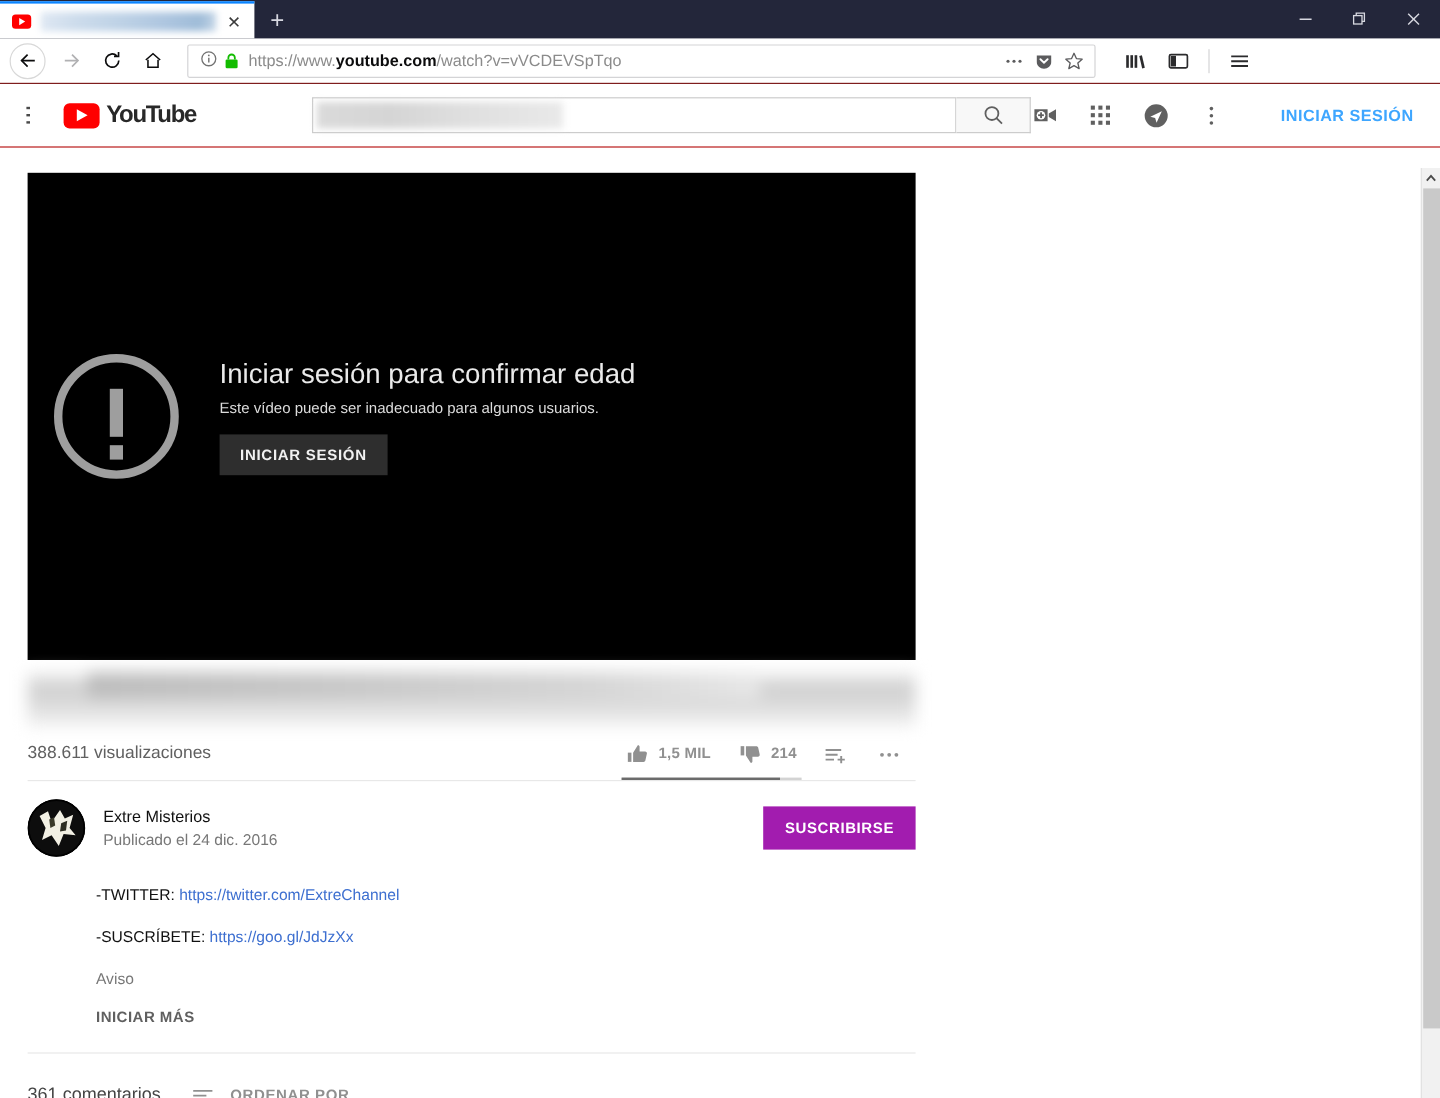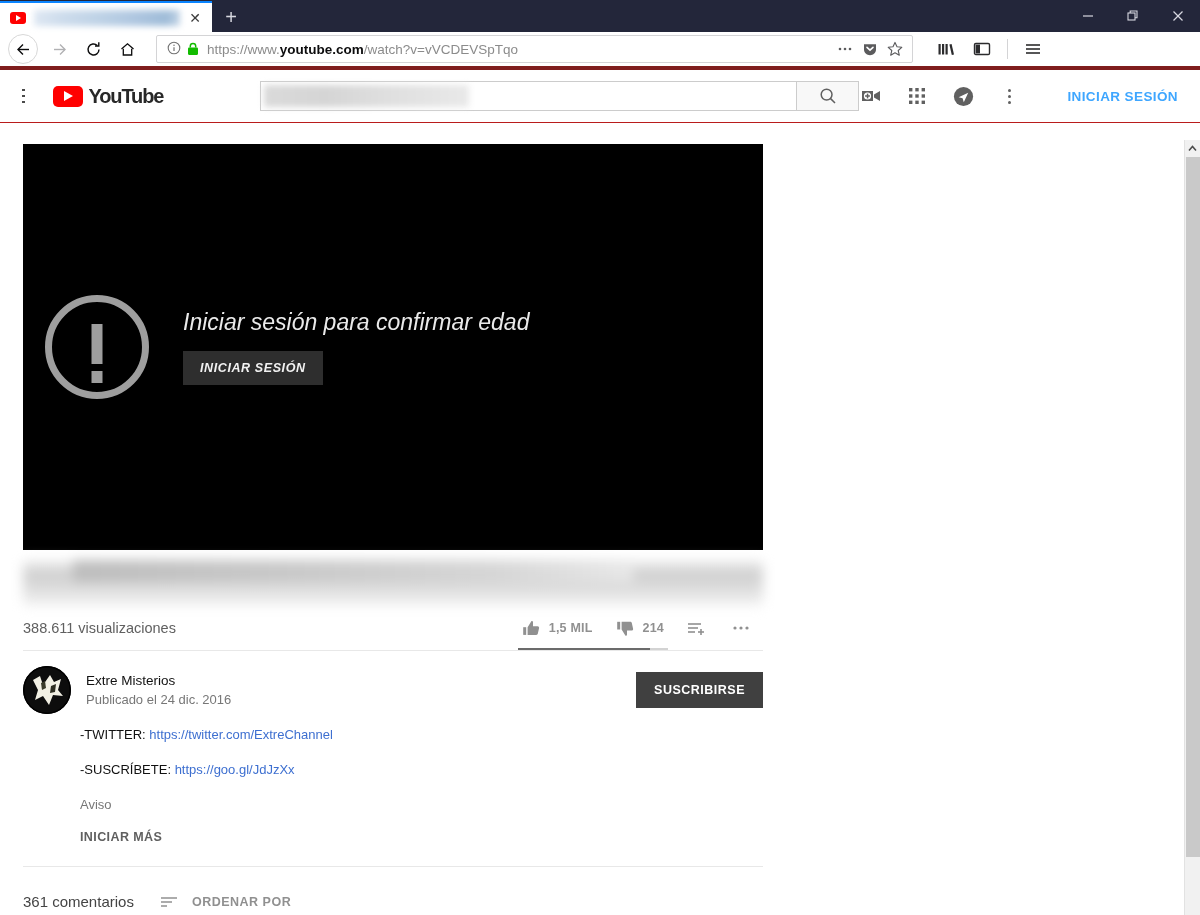--- a/index.html
+++ b/index.html
@@ -48,21 +48,21 @@
   }
   .wincontrols {
     position: absolute; right: 0; top: 0; height: 32px;
     display: flex; align-items: center;
   }
   .wc { width: 45px; height: 32px; display:flex; align-items:center; justify-content:center; color:#d7d8e0; }
   .wc svg { display:block; }
 
   .navbar {
     height: 38px; background: #ffffff; display: flex; align-items: center;
-    padding: 0 8px; border-bottom: 4px solid #7f1d1d;
+    padding: 0 8px; border-bottom: 1px solid #7f1d1d;
   }
   .navbtn {
     width: 34px; height: 34px; display:flex; align-items:center; justify-content:center;
     color: #0c0c0d; flex: 0 0 auto;
   }
   .navbtn.back { border: 1px solid #d8d8d8; border-radius: 50%; width: 30px; height: 30px; margin-right: 4px;}
   .navbtn.fwd { color: #b1b1b3; }
 
   .urlbar {
     flex: 1 1 auto; height: 28px; margin: 0 10px 0 12px;
@@ -124,21 +124,21 @@
     margin-left: 24px; color: #3ea6ff; font-size: 13.5px; font-weight: 700;
     letter-spacing: 0.4px; white-space: nowrap;
   }
 
   
   .content { padding: 0 0 0 23px; }
   .player {
     width: 740px; height: 406px; background: #000; position: relative;
     margin-top: 21px;
   }
-  .player-inner { display:flex; align-items:center; height:100%; padding-left: 22px; font-style: italic; }
+  .player-inner { display:flex; align-items:center; height:100%; padding-left: 22px; }
   .warn-circle {
     width: 104px; height: 104px; border-radius: 50%;
     border: 7px solid #9e9e9e; position: relative; flex: 0 0 auto;
   }
   .warn-circle .bar {
     position:absolute; left:50%; transform: translateX(-50%);
     width: 11px; background: #9e9e9e;
   }
   .warn-circle .bar1 { top: 22px; height: 40px; }
   .warn-circle .bar2 { top: 69px; height: 12px; }
@@ -159,45 +159,45 @@
   .title-blur-inner{
     width: 560px; height: 22px; margin: 8px 0 0 50px;
     background: linear-gradient(90deg,#bdbdbd 0%, #c9c9c9 40%, #d6d6d6 75%, #e8e8e8 100%);
   }
 
   .meta-row {
     width: 740px; display: flex; align-items: center; height: 44px;
     position: relative;
   }
   .views { font-size: 14.5px; color: #606060; }
-  .actions { margin-left: auto; display: flex; align-items: center; gap: 0px; }
+  .actions { margin-left: auto; display: flex; align-items: flex-end; gap: 0px; }
   .act { display: flex; align-items: center; color: #909090; padding: 0 11px; }
   .act .cnt { font-size: 12.5px; font-weight: 700; color: #909090; margin-left: 7px; letter-spacing: .2px;}
   .ratio {
     position: absolute; left: 495px; bottom: 0; width: 150px; height: 2px; background: #d3d3d3;
   }
   .ratio i { display:block; height: 2px; background: #6b6b6b; width: 88%; }
   .meta-sep { width: 740px; height: 1px; background: #e8e8e8; }
 
   .channel-row { width: 740px; display: flex; align-items: center; padding: 15px 0 13px 0;}
   .avatar {
     width: 48px; height: 48px; border-radius: 50%; flex: 0 0 auto;
     background: #111; overflow: hidden; position: relative;
   }
   .avatar svg { display:block; }
   .ch-info { margin-left: 15px; }
   .ch-name { font-size: 13.5px; font-weight: 400; color: #111; }
   .ch-date { font-size: 13px; color: #777; margin-top: 4px; }
   .subscribe {
-    margin-left: auto; background: #404040; color: #fff; border: none;
+    margin-left: auto; background: #a21caf; color: #fff; border: none;
     font-family: inherit; font-size: 12.5px; font-weight: 700; letter-spacing: .5px;
     padding: 11px 18px; cursor: pointer;
   }
 
-  .desc { width: 740px; padding-left: 57px; }
+  .desc { width: 740px; padding-left: 57px; margin-top: 11px; }
   .desc p { font-size: 13px; color: #111; margin-bottom: 20px; }
   .desc a { color: #3d6fd0; text-decoration: none; }
   .notice-row { display: flex; align-items: baseline; margin-bottom: 18px;}
   .notice-label { width: 120px; font-size: 13px; color: #777; }
   .notice-text { font-size: 13px; font-weight: 700; color: #3d6fd0; }
   .showmore {
     font-size: 12.5px; font-weight: 700; color: #606060; letter-spacing: .4px;
     padding-bottom: 22px;
   }
   .desc-sep { width: 740px; height: 1px; background: #e8e8e8; margin-left: 0; }
@@ -406,20 +406,21 @@
     <div class="content">
 
       <div class="player">
         <div class="player-inner">
           <div class="warn-circle">
             <span class="bar bar1"></span>
               <span class="bar bar2"></span>
           </div>
           <div class="player-txt">
             <div class="player-title">Iniciar sesión para confirmar edad</div>
+            <div class="player-sub">Este vídeo puede ser inadecuado para algunos usuarios.</div>
             <div class="player-btn">INICIAR SESIÓN</div>
           </div>
         </div>
       </div>
 
       <div class="title-blur">
         <div class="title-blur-inner"></div>
       </div>
 
       <div class="meta-row">

